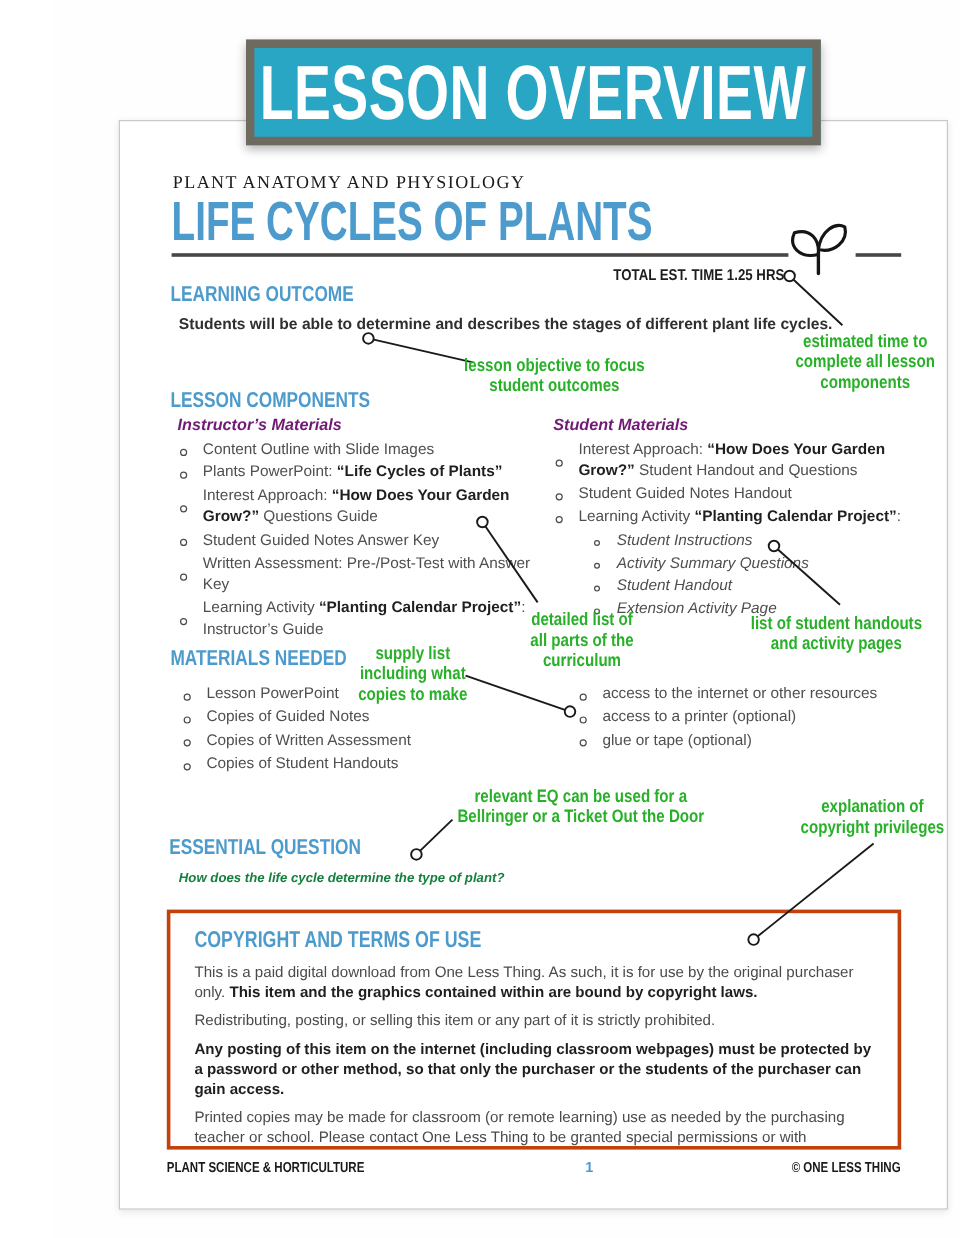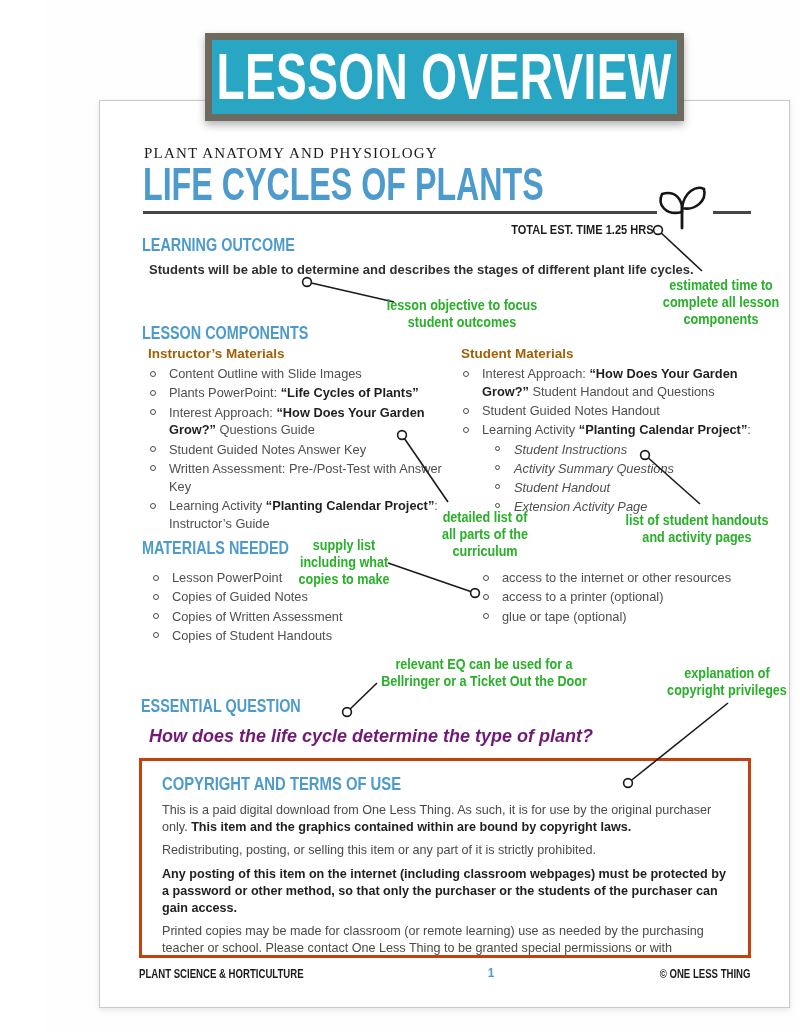--- a/index.html
+++ b/index.html
@@ -38,53 +38,53 @@
   .sec-heading { position:absolute; font-size:18px; color:#4D9BCC; line-height:1; z-index:3;
                  font-weight:bold; white-space:nowrap; transform:scaleX(0.80); transform-origin:left top; }
   .h-outcome   { left:98px; top:236px; }
   .h-components{ left:98px; top:324px; }
   .h-materials { left:98px; top:539px; }
   .h-eq        { left:97px; top:697px; }
 
   .outcome-text { position:absolute; left:105px; top:262px; width:560px; font-size:13px; font-weight:bold;
                   color:#2f2f2f; z-index:3; }
 
-  .col-title { position:absolute; font-size:13.5px; font-weight:bold; color:#a16207; z-index:3; }
+  .col-title { position:absolute; font-size:13.5px; font-weight:bold; color:#701a75; z-index:3;font-style:italic; }
   .ct-instructor { left:104px; top:346px; }
   .ct-student    { left:417px; top:346px; }
 
   .list { position:absolute; z-index:3; }
   .l-instructor { left:104px; top:365px; width:296px; }
   .l-student    { left:417px; top:365px; width:292px; }
   .l-mat-left   { left:107px; top:569px; width:300px; }
   .l-mat-right  { left:437px; top:569px; width:300px; }
 
-  .li { display:flex; margin-bottom:1.5px; }
+  .li { display:flex; margin-bottom:1.5px;align-items:center; }
   .bullet { flex:none; width:6px; height:6px; border:1.6px solid #4a4a4a; border-radius:50%;
             margin:5.5px 13px 0 2px; }
   .li-text { font-size:12.8px; line-height:17.8px; color:#4f4f4f; }
   .li-text .b, .p-text .b { font-weight:bold; color:#1f1f1f; }
   .subs { margin-left:32px; }
   .sub .bullet { width:5px; height:5px; border-width:1.5px; margin:5.5px 14px 0 2px; }
   .sub .li-text { line-height:17.6px;font-style:italic; }
 
   
   .ann { position:absolute; z-index:5; text-align:center; color:#28B028; font-weight:bold; font-size:15px;
          line-height:17px; transform:scaleX(0.84); transform-origin:center top; }
   .ann div { white-space:nowrap; }
   .ann-time      { left:587px; top:276px; width:180px; }
   .ann-objective { left:308px; top:296px; width:220px; }
   .ann-curriculum{ left:361px; top:508px; width:160px; }
   .ann-handouts  { left:543px; top:511px; width:220px; }
   .ann-supply    { left:220px; top:536px; width:160px; }
   .ann-eq        { left:300px; top:655px; width:280px; }
   .ann-copyright { left:583px; top:664px; width:200px; }
 
-  .eq-question { position:absolute; left:105px; top:726px; font-size:18px; font-style:italic; font-weight:bold;
-                 color:#701a75; z-index:3; }
+  .eq-question { position:absolute; left:105px; top:726px; font-size:11px; font-style:italic; font-weight:bold;
+                 color:#15803d; z-index:3; }
 
   
   .copyright-box { position:absolute; left:95px; top:758px; width:612px; height:200px; border:3px solid #c2410c;
                    background:#ffffff; padding:10px 20px 24px 20px; z-index:3; overflow:hidden; }
   .copyright-heading { font-size:19px; color:#4D9BCC; font-weight:bold; white-space:nowrap;
                        transform:scaleX(0.78); transform-origin:left top; margin:2px 0 2px 0; }
   .p-text { font-size:12.6px; line-height:17px; color:#4a4a4a; margin:6.5px 0; }
 
   
   .footer { position:absolute; left:95px; top:964px; width:612px; display:flex; justify-content:space-between;

